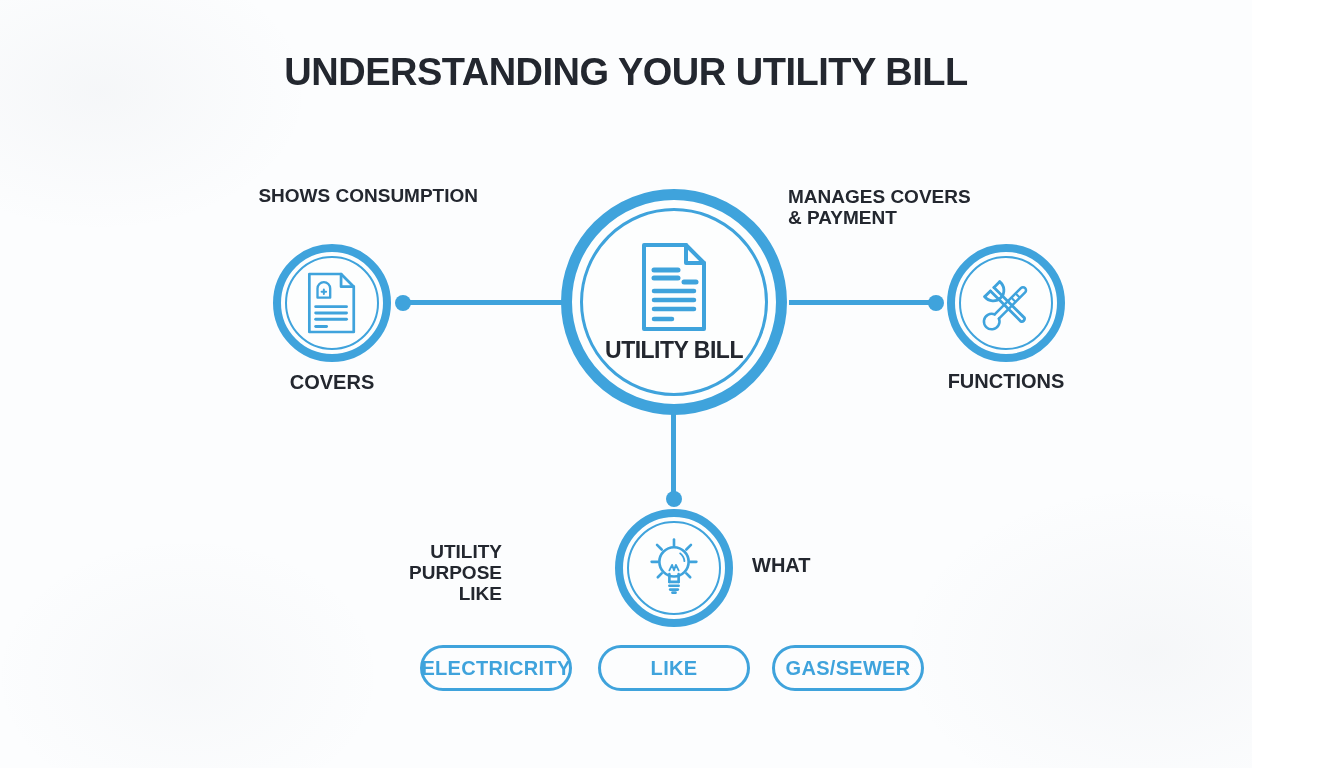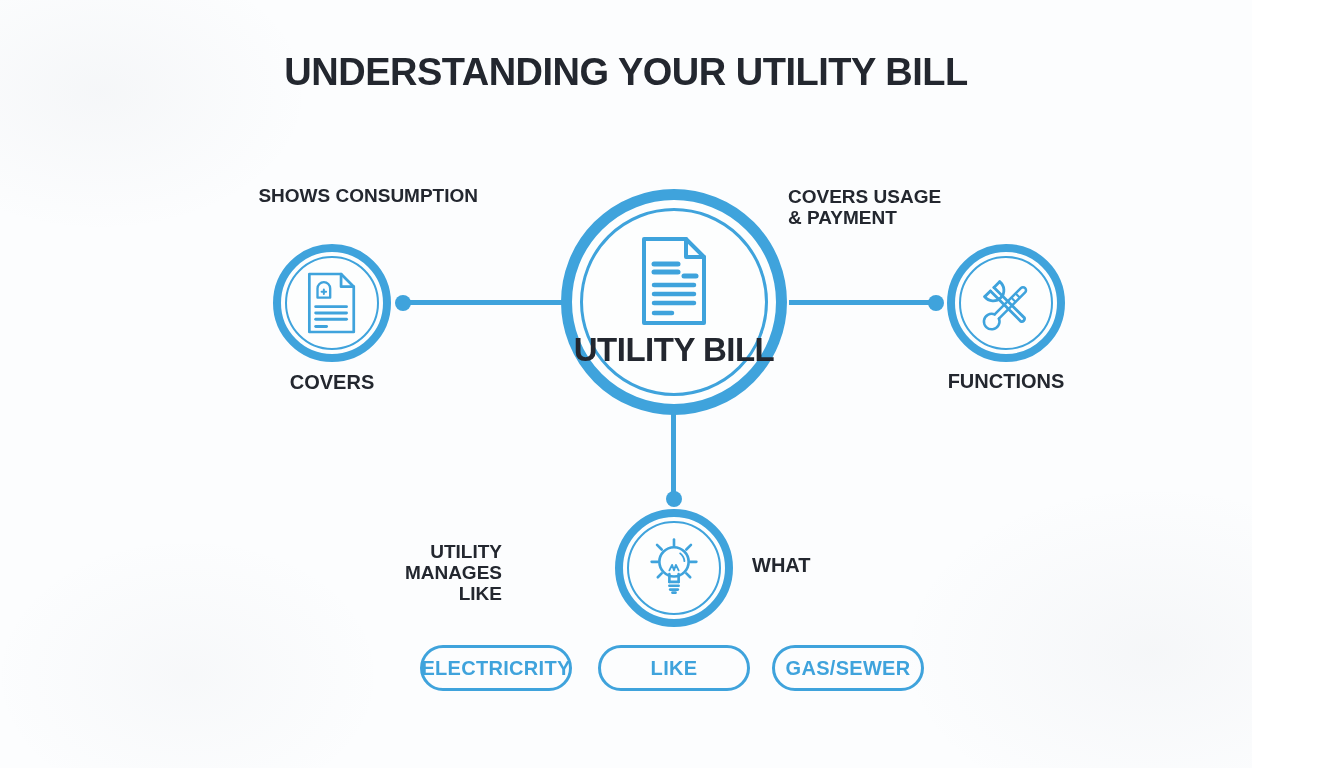--- a/index.html
+++ b/index.html
@@ -35,21 +35,21 @@
     border: 2.5px solid #3FA3DC; background: #fdfefe;
     box-sizing: border-box;
     display: flex; flex-direction: column; align-items: center; justify-content: center;
   }
   .ring.small { width: 118px; height: 118px; }
   .ring.small .ring-inner { width: 94px; height: 94px; }
   .ring.big { width: 226px; height: 226px; border-width: 11px; }
   .ring.big .ring-inner { width: 188px; height: 188px; border-width: 3px; }
 
   .center-label {
-    font-size: 33px; font-weight: bold; color: #23272F; letter-spacing: -0.5px;
+    font-size: 23px; font-weight: bold; color: #23272F; letter-spacing: -0.5px;
     margin-top: 4px; white-space: nowrap;
   }
   .node-label {
     position: absolute; font-size: 20px; font-weight: bold; color: #23272F;
     text-align: center; white-space: nowrap;
   }
   .annotation {
     position: absolute; font-size: 19px; font-weight: bold; color: #23272F;
     line-height: 21px; white-space: nowrap;
   }
@@ -140,21 +140,21 @@
           <path d="M38 70 A11 11 0 1 1 32 64" stroke-width="3.6"></path>
           <path d="M38 70 L75 33 A4.2 4.2 0 0 0 69 27 L32 64" stroke-width="3.6"></path>
           <path d="M56 41 L61 46" stroke-width="3"></path>
           <path d="M62 35 L67 40" stroke-width="3"></path>
         </svg>
       </span>
     </div>
   </div>
   <div class="node-label" style="left:906px; top:370px; width:200px;">FUNCTIONS</div>
   <div class="annotation left-align" style="left:788px; top:186px;">
-    <div>COVERS USAGE</div>
+    <div>MANAGES COVERS</div>
     <div>&amp; PAYMENT</div>
   </div>
 
   <div class="ring small" style="left:615px; top:509px;">
     <div class="ring-inner">
       <span>
         <svg width="74" height="74" viewBox="0 0 96 96" fill="none" stroke="#3FA3DC" stroke-width="3.4" stroke-linejoin="round" stroke-linecap="round">
           <circle cx="48" cy="40" r="19"></circle>
           <path d="M42 56 V66 M54 56 V66"></path>
           <path d="M42 66 H54"></path>
@@ -170,21 +170,21 @@
           <path d="M70 18 L64 24"></path>
           <path d="M27 60 L32 55"></path>
           <path d="M69 60 L64 55"></path>
         </svg>
       </span>
     </div>
   </div>
   <div class="node-label" style="left:752px; top:554px; text-align:left;">WHAT</div>
   <div class="annotation right-align" style="right:750px; top:541px;">
     <div>UTILITY</div>
-    <div>MANAGES</div>
+    <div>PURPOSE</div>
     <div>LIKE</div>
   </div>
 
   <div class="pill" style="left:420px; top:645px;align-items:center;">
     <span>ELECTRICRITY</span>
   </div>
   <div class="pill" style="left:598px; top:645px;">
     <span>LIKE</span>
   </div>
   <div class="pill" style="left:772px; top:645px;">

